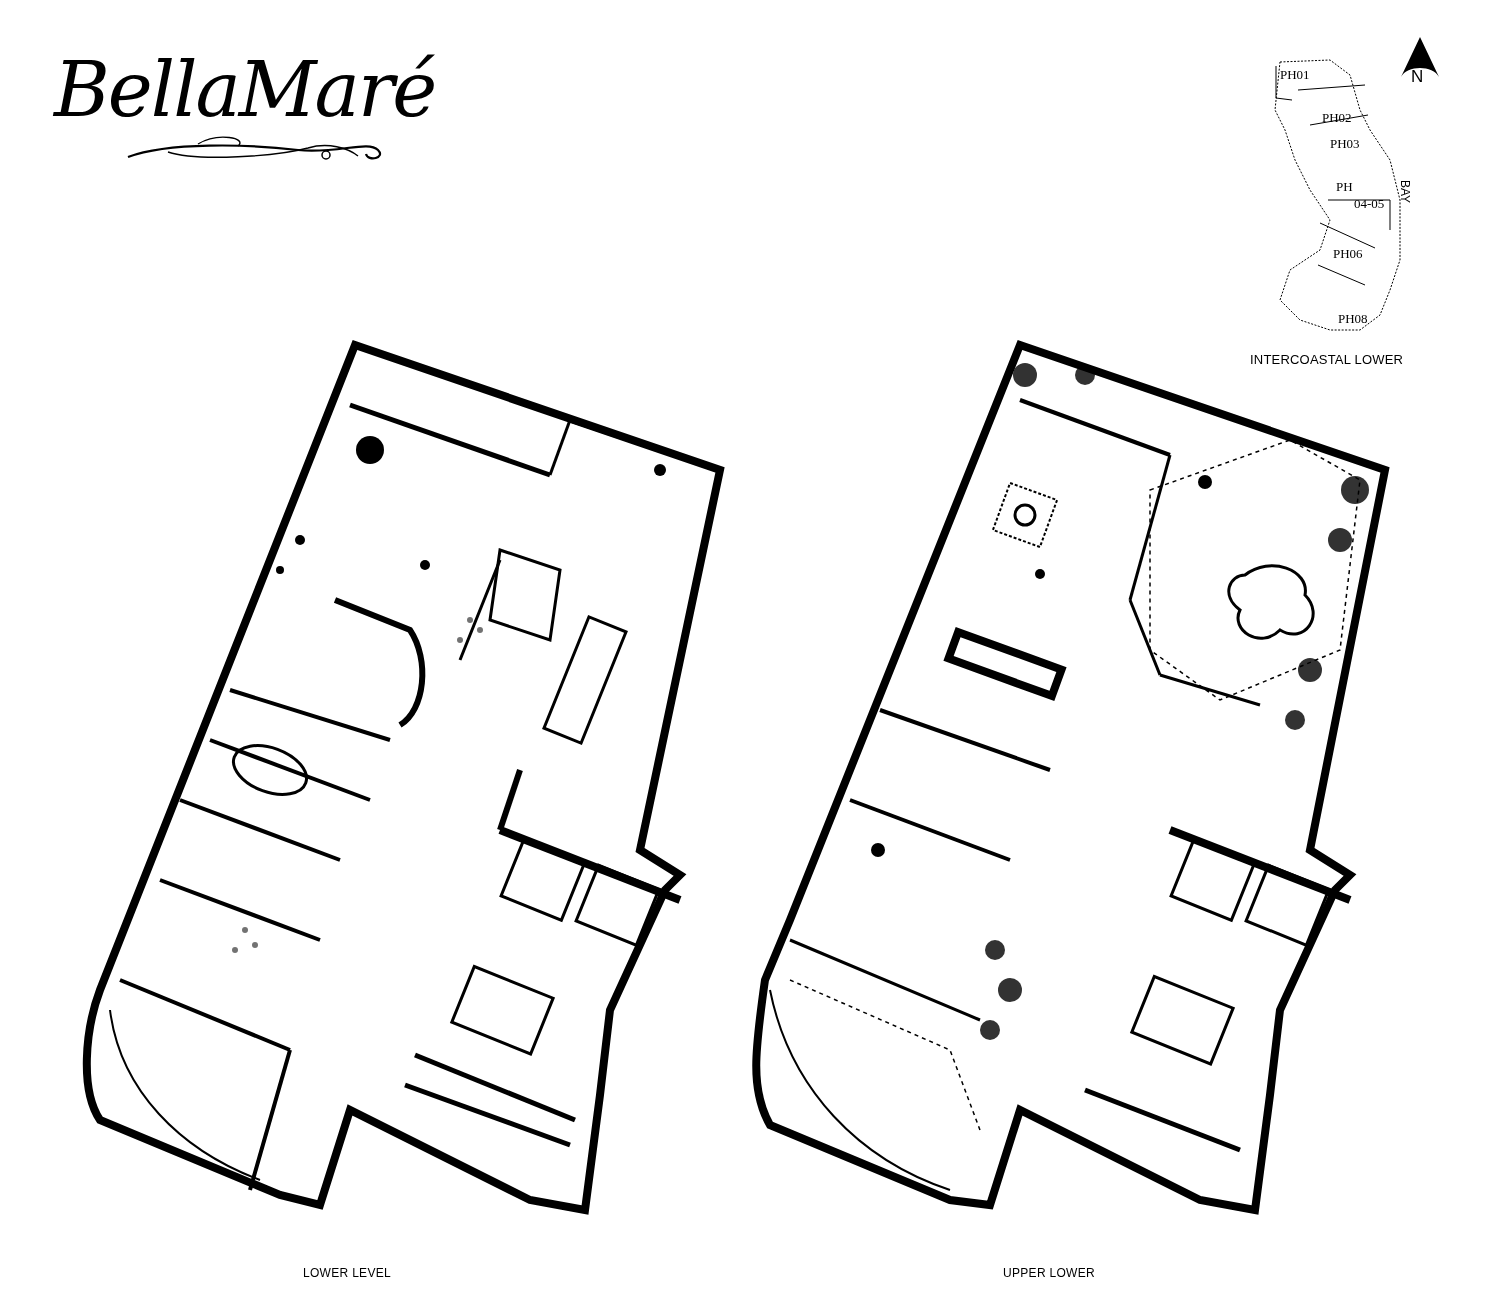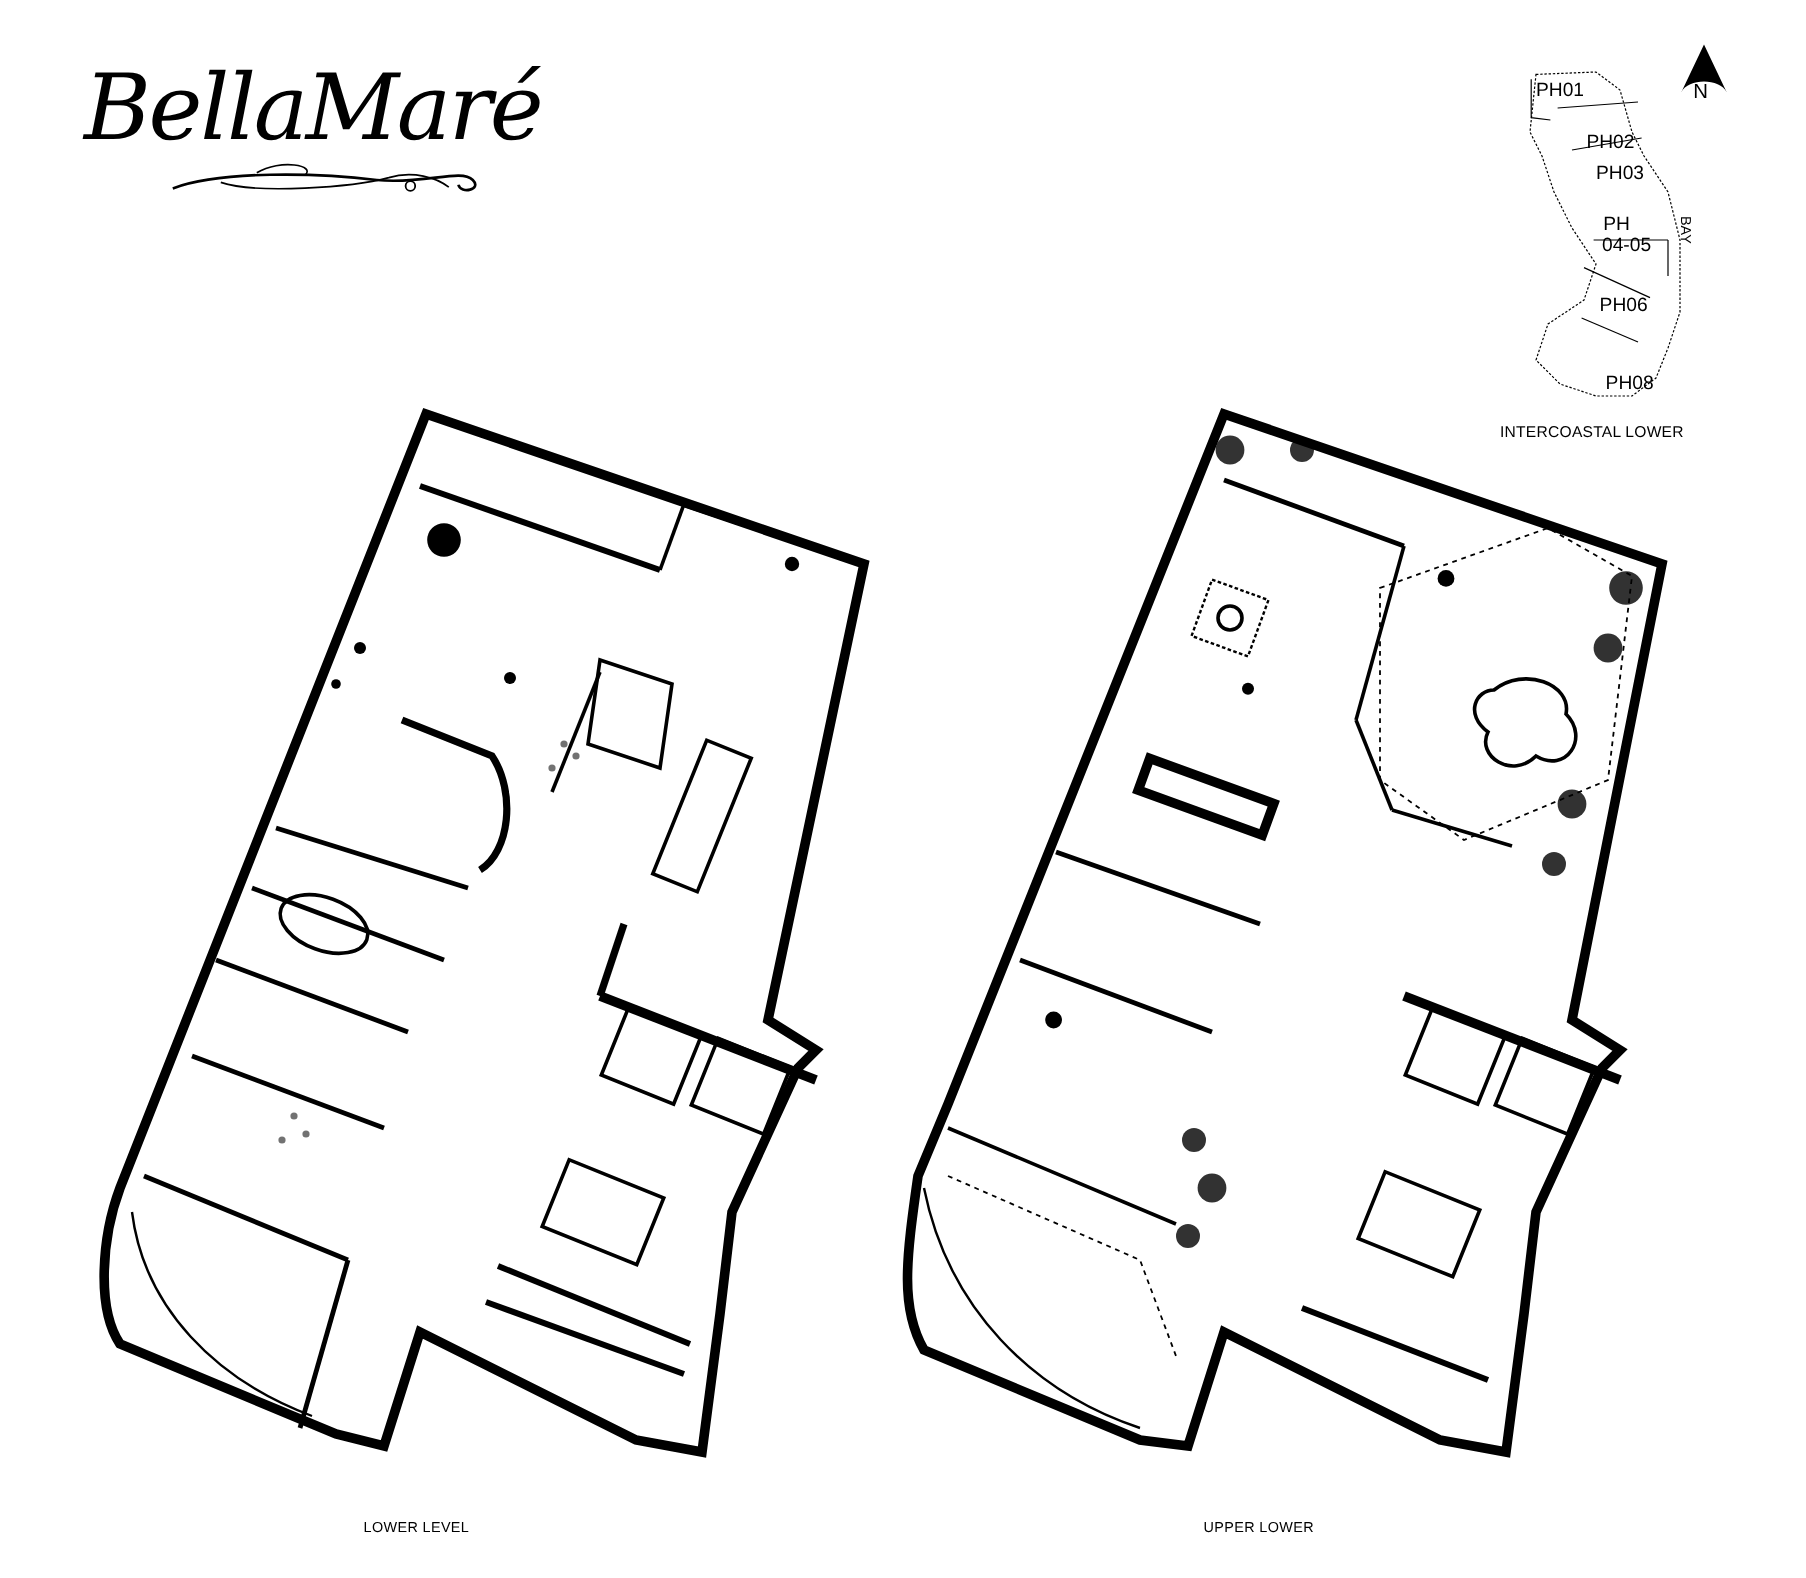--- a/index.html
+++ b/index.html
@@ -1,24 +1,24 @@
 <!DOCTYPE html>
 <html><head>
 <meta charset="utf-8">
 <style>
   html, body { margin: 0; padding: 0; background: #ffffff; }
   body { width: 1505px; height: 1315px; position: relative; overflow: hidden;
          font-family: "Liberation Sans", sans-serif; color: #000; }
-  .logo { position: absolute; left: 64px; top: 52px; width: 400px; height: 130px; }
+  .logo { position: absolute; left: 48px; top: 52px; width: 400px; height: 130px; }
   .logo-text { position: absolute; left: 6px; top: 0; font-family: "DejaVu Serif", serif;
                font-style: italic; font-size: 76px; letter-spacing: -2px; line-height: 1; }
   .logo svg { position: absolute; left: 0; top: 0; }
   .keyplan { position: absolute; left: 1240px; top: 30px; width: 230px; height: 345px; }
   .keyplan svg { position: absolute; left: 0; top: 0; }
-  .kp-label { position: absolute; font-size: 16px; line-height: 1; white-space: nowrap; }
+  .kp-label { position: absolute; font-size: 13px; line-height: 1; white-space: nowrap; font-family: Liberation Serif, serif; }
   .kp-bay { position: absolute; left: 1412px; top: 180px; font-size: 12px;
             transform: rotate(90deg); transform-origin: left top; }
   .kp-city { position: absolute; left: 1250px; top: 352px; font-size: 13px; letter-spacing: 0.2px; }
   .north { position: absolute; left: 1395px; top: 35px; width: 50px; height: 55px; }
   .north-letter { position: absolute; left: 1411px; top: 67px; font-size: 17px; }
   .plan { position: absolute; }
   .plan-label { position: absolute; font-size: 12px; letter-spacing: 0.3px; }
 </style>
 </head>
 <body>
@@ -45,21 +45,21 @@
       <line x1="88" y1="170" x2="150" y2="170"></line>
       <line x1="80" y1="193" x2="135" y2="218"></line>
       <line x1="78" y1="235" x2="125" y2="255"></line>
       <line x1="150" y1="170" x2="150" y2="200"></line>
     </g>
   </svg>
   <span class="kp-label" style="left:40px;top:38px;">PH01</span>
   <span class="kp-label" style="left:82px;top:81px;">PH02</span>
   <span class="kp-label" style="left:90px;top:107px;">PH03</span>
   <span class="kp-label" style="left:96px;top:150px;">PH</span>
-  <span class="kp-label" style="left:95px;top:167px;">04-05</span>
+  <span class="kp-label" style="left:114px;top:167px;">04-05</span>
   <span class="kp-label" style="left:93px;top:217px;text-align:center;">PH06</span>
   <span class="kp-label" style="left:62px;top:282px;margin-left:36px;">PH08</span>
 </div>
 <svg class="north" width="50" height="55">
   <path d="M25 2 L44 42 C 38 30, 12 30, 6 42 Z" fill="#000"></path>
 </svg>
 <span class="north-letter">N</span>
 <span class="kp-bay">BAY</span>
 <span class="kp-city">INTERCOASTAL LOWER</span>
 

